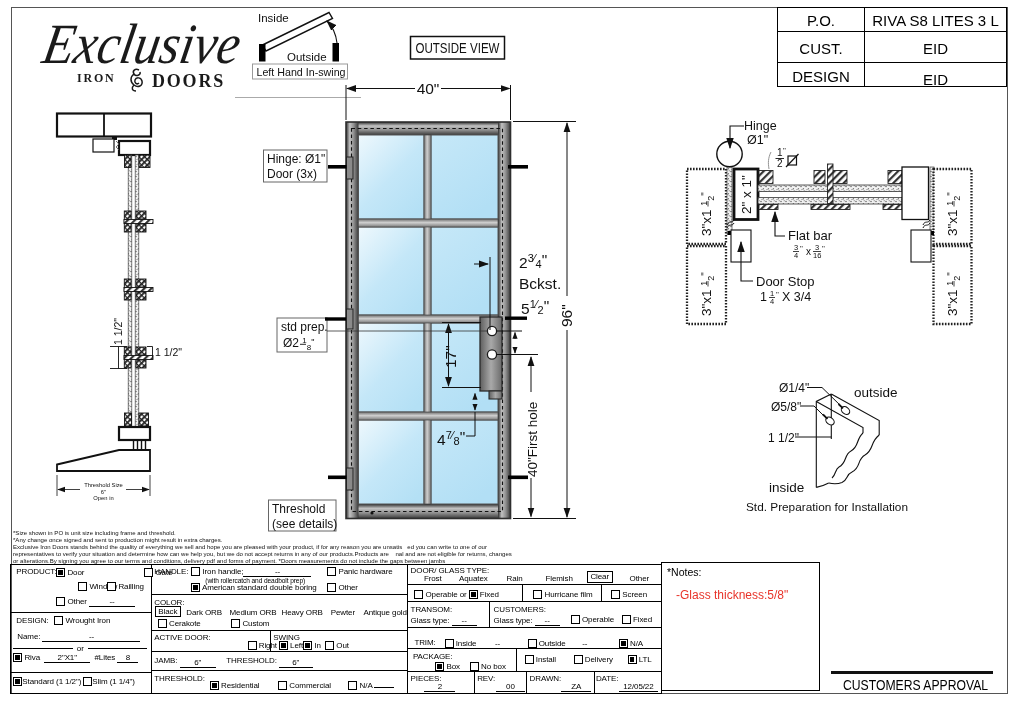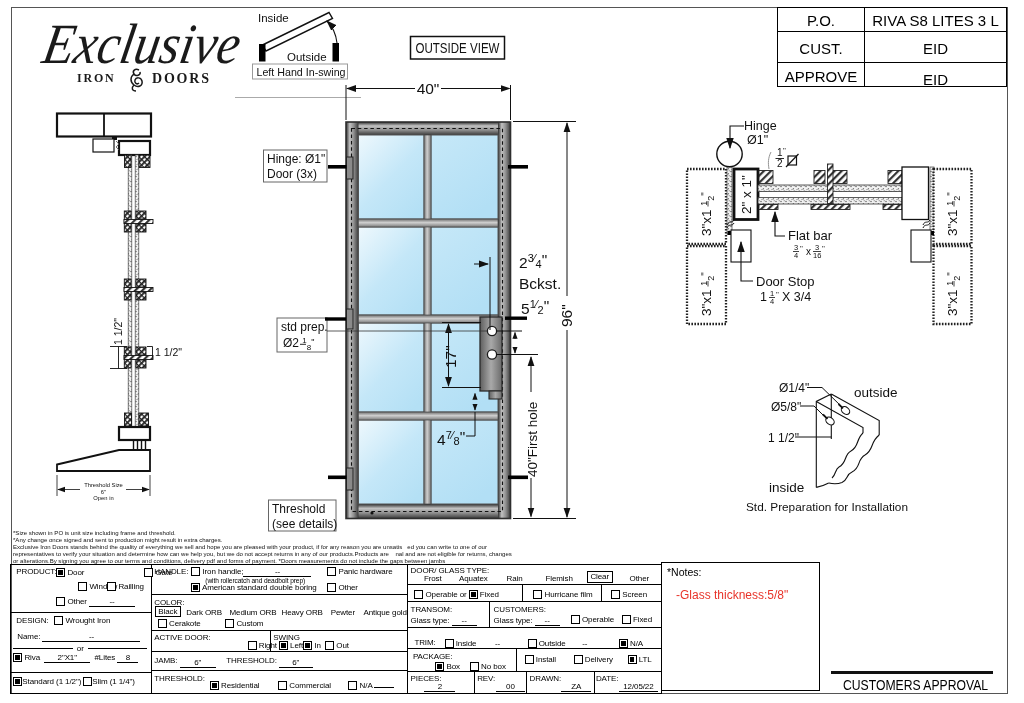--- a/index.html
+++ b/index.html
@@ -14,21 +14,21 @@
 </head>
 <body>
 <div id="page">
 
 <div class="abs" style="left:11px;top:7px;width:994.5px;height:685px;border:1.3px solid #555;"></div>
 
 <div class="abs" style="left:37px;top:11px;width:204px;height:72px;font-family:'Liberation Serif',serif;font-style:italic;font-size:57px;color:#1a1a1a;transform:skewX(-10deg) scaleX(0.9);transform-origin:left bottom;">Exclusive</div>
 
 <div class="abs" style="left:77px;top:70.5px;font-family:'Liberation Serif',serif;font-size:12px;font-weight:bold;color:#1a1a1a;letter-spacing:1.8px;">IRON</div>
 
-<div class="abs" style="left:152px;top:70.5px;font-family:'Liberation Serif',serif;font-size:14px;font-weight:bold;color:#1a1a1a;letter-spacing:1.8px;">DOORS</div>
+<div class="abs" style="left:152px;top:70.5px;font-family:'Liberation Serif',serif;font-size:18px;font-weight:bold;color:#1a1a1a;letter-spacing:1.8px;">DOORS</div>
 
 <svg class="abs" style="left:127px;top:67px;" width="22" height="26" viewBox="0 0 22 26">
 <path d="M12,3 C8,1 5,4 7,7 C9,10 14,8 13,5 M7,7 C3,10 3,15 7,18 C11,21 16,19 15,14 C14,10 9,10 8,13 C7,16 10,18 12,16 M7,18 C4,21 5,24 9,24" fill="none" stroke="#1a1a1a" stroke-width="1.5"></path>
 </svg>
 
 <div class="abs" style="left:777px;top:7px;width:228px;height:78px;border:1.6px solid #000;">
 
   <div class="abs" style="left:86px;top:0;width:0;height:78px;border-left:1.4px solid #000;"></div>
 
   <div class="abs" style="left:0;top:22.5px;width:228px;height:0;border-top:1.4px solid #000;"></div>
@@ -36,21 +36,21 @@
   <div class="abs" style="left:0;top:53.5px;width:228px;height:0;border-top:1.4px solid #000;"></div>
 
   <div class="abs" style="left:0;top:4px;width:86px;text-align:center;font-size:15px;">P.O.</div>
 
   <div class="abs" style="left:86px;top:4px;width:143px;text-align:center;font-size:15px;">RIVA S8 LITES 3 L</div>
 
   <div class="abs" style="left:0;top:31.5px;width:86px;text-align:center;font-size:15px;">CUST.</div>
 
   <div class="abs" style="left:86px;top:31.5px;width:143px;text-align:center;font-size:15px;">EID</div>
 
-  <div class="abs" style="left:0;top:60px;width:86px;text-align:center;font-size:15px;">APPROVE</div>
+  <div class="abs" style="left:0;top:60px;width:86px;text-align:center;font-size:15px;">DESIGN</div>
 
   <div class="abs" style="left:86px;top:62.5px;width:143px;text-align:center;font-size:15px;">EID</div>
 </div>
 
 <svg class="abs" style="left:0;top:0;" width="1024" height="703" viewBox="0 0 1024 703">
 <defs>
 <linearGradient id="mH" x1="0" y1="0" x2="1" y2="0">
  <stop offset="0" stop-color="#2e2e2e"></stop>
           <stop offset="0.3" stop-color="#c2c2c2"></stop>
  <stop offset="0.62" stop-color="#8f8f8f"></stop>
@@ -631,21 +631,21 @@
 <div class="abs" style="left:218.2px;top:43.2px;">Medium ORB</div>
 
 <div class="abs" style="left:270.2px;top:43.2px;">Heavy ORB</div>
 
 <div class="abs" style="left:319.4px;top:43.2px;">Pewter</div>
 
 <div class="abs" style="left:352.2px;top:43.2px;">Antique gold</div>
 
 <div class="abs" style="left:146.6px;top:54.1px;"><span class="cb"></span> Cerakote</div>
 
-<div class="abs" style="left:214px;top:54.1px;"><span class="cb"></span> Custom</div>
+<div class="abs" style="left:220px;top:54.1px;"><span class="cb"></span> Custom</div>
 
 <div class="abs" style="left:143px;top:67.8px;">ACTIVE DOOR:</div>
 
 <div class="abs" style="left:192.3px;top:76.2px;margin-left:44px;"><span class="cb"></span> Right <span class="cb on"></span> Left</div>
 
 <div class="abs" style="left:262px;top:67.8px;">SWING</div>
 
 <div class="abs" style="left:292.1px;top:76.2px;"><span class="cb on"></span> In&nbsp;&nbsp;<span class="cb"></span> Out</div>
 
 <div class="abs" style="left:143px;top:91.5px;">JAMB:</div>

